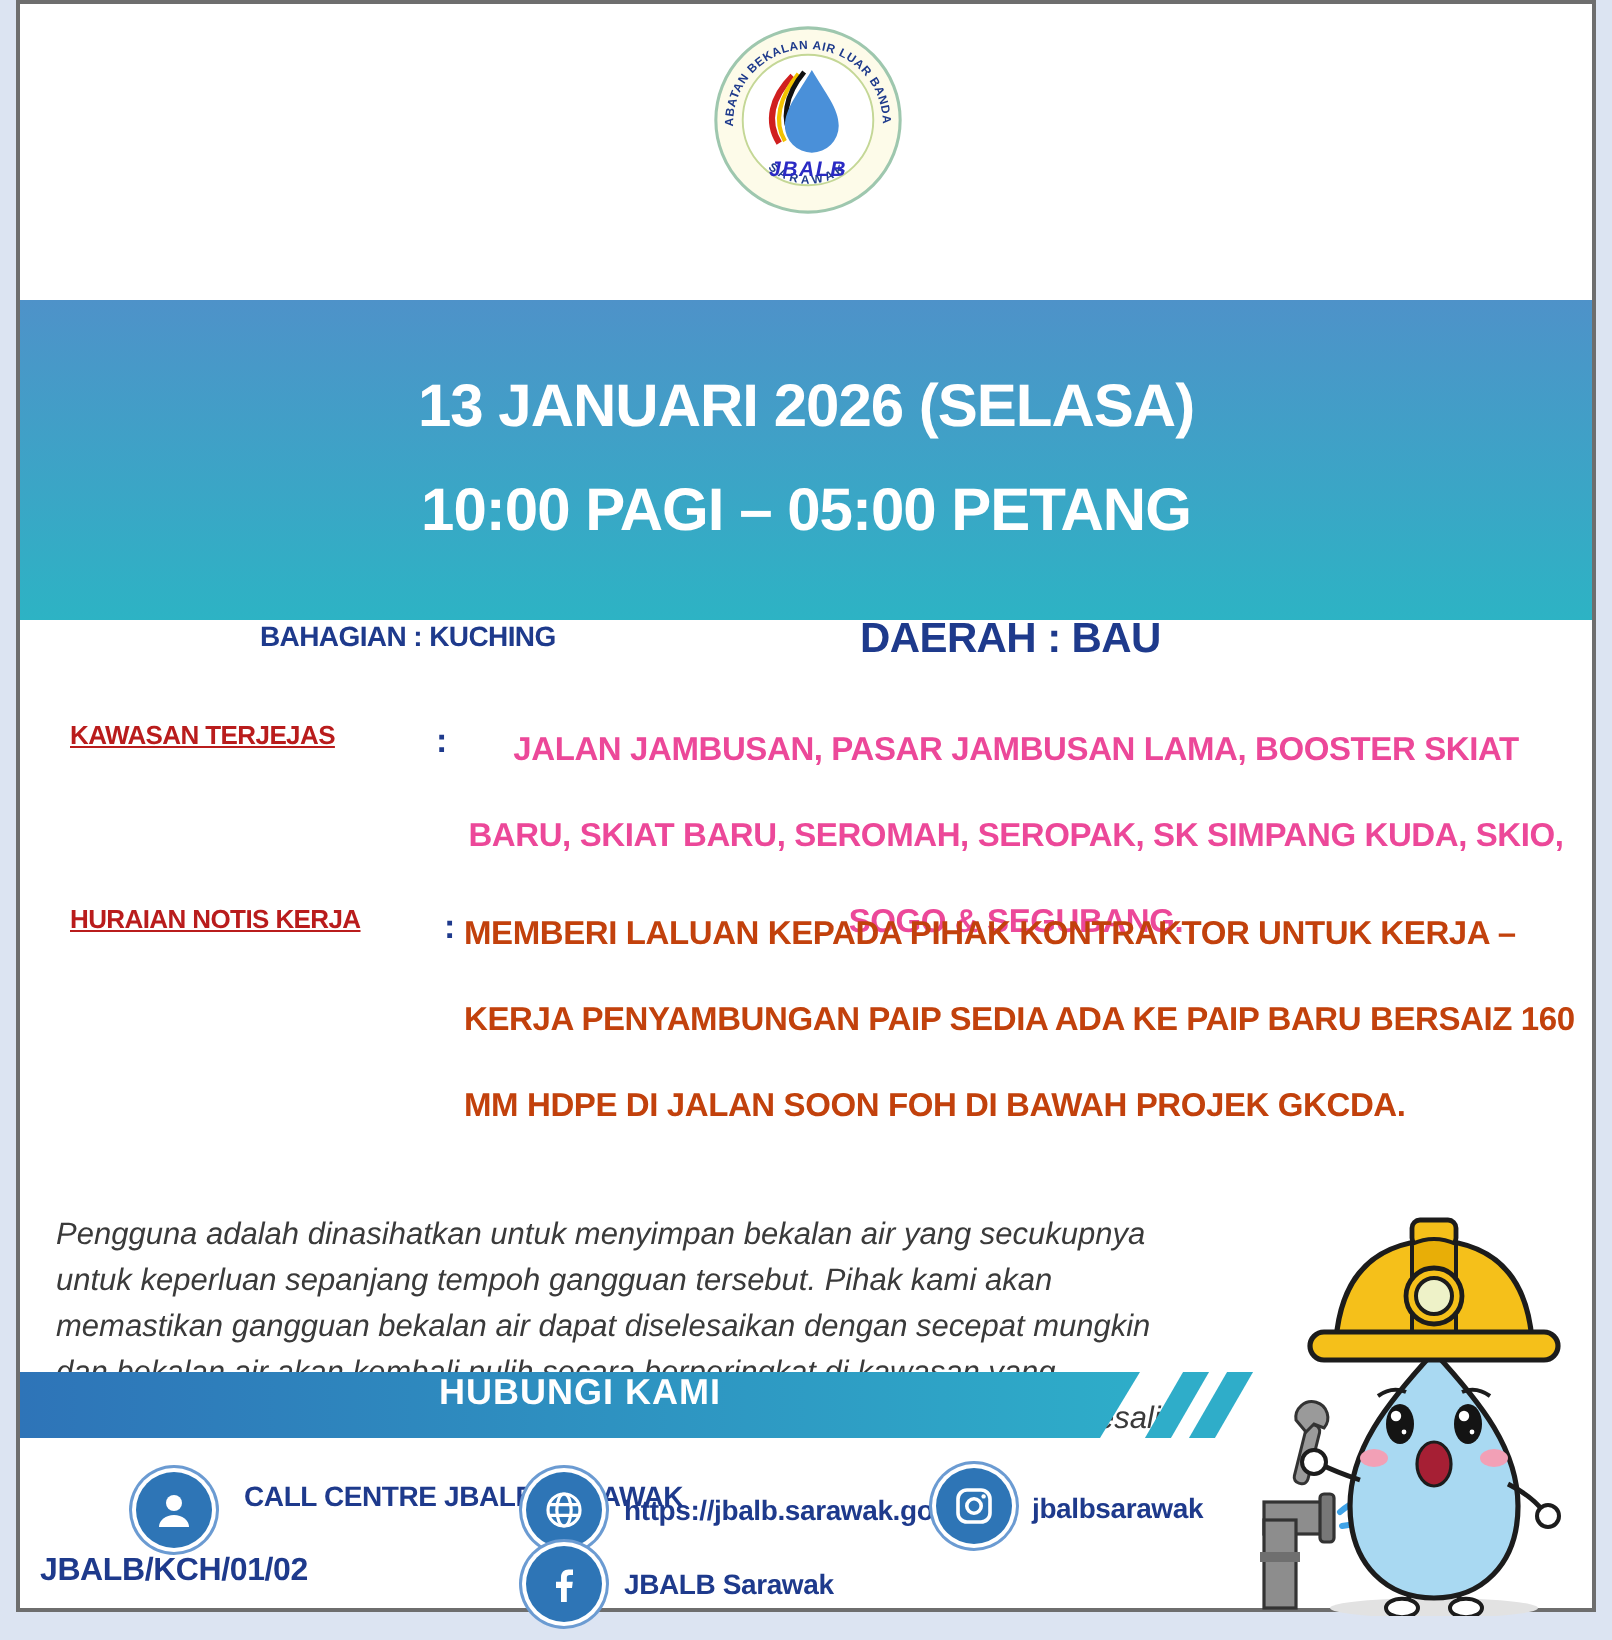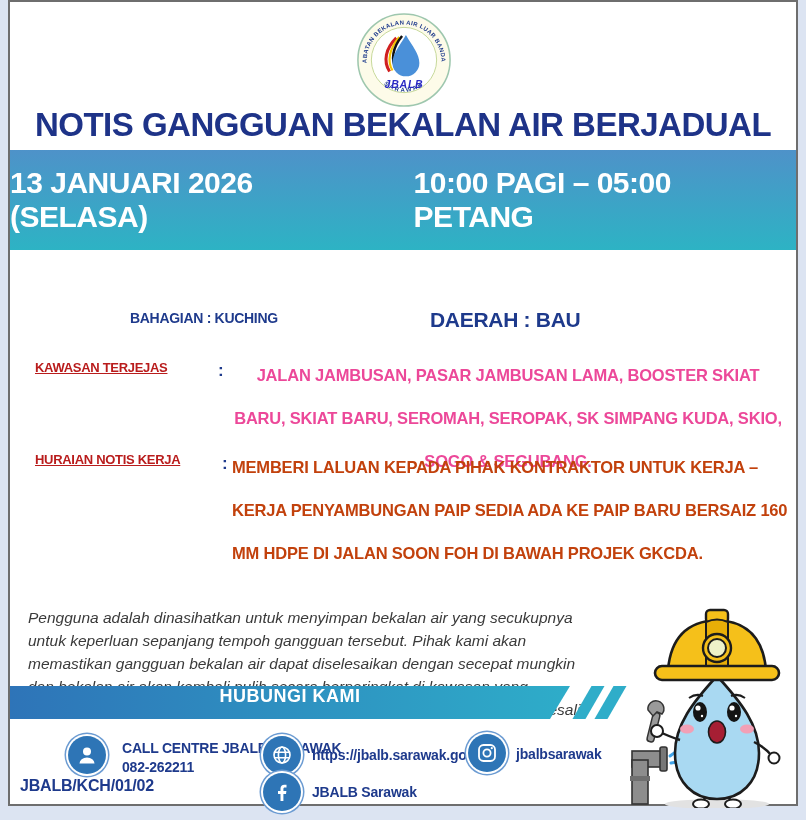--- a/index.html
+++ b/index.html
@@ -19,23 +19,23 @@
   
   .logo{position:absolute;left:346px;top:10px;width:96px;height:96px;}
   
   .title{
     position:absolute;left:0;top:104px;width:786px;
     text-align:center;font-size:33px;font-weight:800;
     letter-spacing:-0.5px;color:#1e3388;
   }
   
   .banner{
-    position:absolute;left:0;top:148px;width:786px;height:100px;
+    position:absolute;left:0;top:148px;width:786px;height:160px;
     background:linear-gradient(180deg,#4e92c9 0%,#2db3c4 100%);
-    display:flex;flex-direction:row;align-items:center;justify-content:center;
+    display:flex;flex-direction:column;align-items:center;justify-content:center;
     gap:18px;
   }
   .banner div{color:#ffffff;font-size:30px;font-weight:800;letter-spacing:-0.5px;}
   
   .region-bahagian{position:absolute;left:120px;top:308px;font-size:14px;font-weight:800;color:#1e3a8c;letter-spacing:-0.3px;}
   .region-daerah{position:absolute;left:420px;top:306px;font-size:21px;font-weight:800;color:#1e3a8c;letter-spacing:-0.3px;}
   
   .sec-label{position:absolute;font-size:13px;font-weight:800;color:#b91c1c;letter-spacing:-0.3px;text-decoration:underline;}
   .sec-colon{position:absolute;font-size:17px;font-weight:800;color:#1e3a8c;}
   .kawasan-label{left:25px;top:358px;}
@@ -107,21 +107,20 @@
     </text>
 
     <path d="M42,27 C31,38 28,51 35,62" fill="none" stroke="#d01f1f" stroke-width="3.2"></path>
     <path d="M45,26 C35,38 32,51 38,61" fill="none" stroke="#f2c200" stroke-width="2.2"></path>
     <path d="M48,25 C38,37 36,50 42,60" fill="none" stroke="#111111" stroke-width="2.6"></path>
 
     <path d="M52,24 C45,36 38,44 38,53 a14,14 0 0 0 28,0 C66,44 59,36 52,24" fill="#4a90d9"></path>
     <text x="50" y="79" text-anchor="middle" font-size="11" font-weight="bold" font-style="italic" fill="#2a2ac4" letter-spacing="0.8" font-family="Liberation Sans, sans-serif">JBALB</text>
   </svg>
 
-  <div class="title">NOTIS GANGGUAN BEKALAN AIR BERJADUAL</div>
 
   <div class="banner">
     <div>13 JANUARI 2026 (SELASA)</div>
     <div>10:00 PAGI – 05:00 PETANG</div>
   </div>
 
   <div class="region-bahagian">BAHAGIAN : KUCHING</div>
   <div class="region-daerah">DAERAH : BAU</div>
 
   <div class="sec-label kawasan-label">KAWASAN TERJEJAS</div>
@@ -141,21 +140,20 @@
   <div class="stripe stripe2"></div>
 
   <div class="cicon ic-person">
     <svg viewBox="0 0 24 24">
       <circle cx="12" cy="8.5" r="4" fill="#fff"></circle>
       <path d="M4.5,20.5 a7.5,6 0 0 1 15,0 z" fill="#fff"></path>
     </svg>
   </div>
   <div class="contact-text call-text">
     <div>CALL CENTRE JBALB SARAWAK</div>
-    <div>082-262211</div>
   </div>
 
   <div class="cicon ic-globe">
     <svg viewBox="0 0 24 24" fill="none" stroke="#fff" stroke-width="1.6">
       <circle cx="12" cy="12" r="8"></circle>
       <ellipse cx="12" cy="12" rx="3.6" ry="8"></ellipse>
       <path d="M4.6,9.3 h14.8 M4.6,14.7 h14.8"></path>
     </svg>
   </div>
   <div class="contact-text web-text">https://jbalb.sarawak.gov.my/</div>

